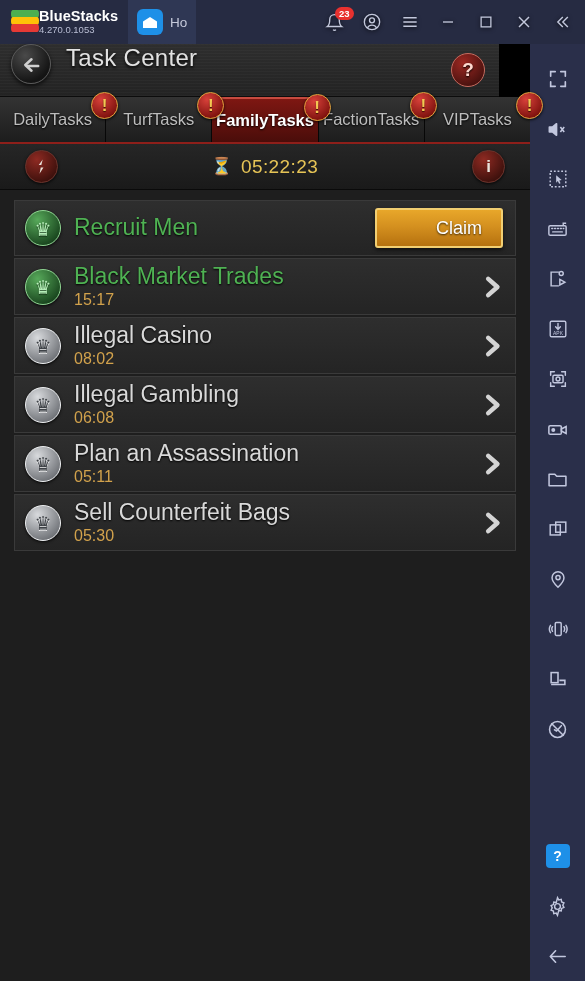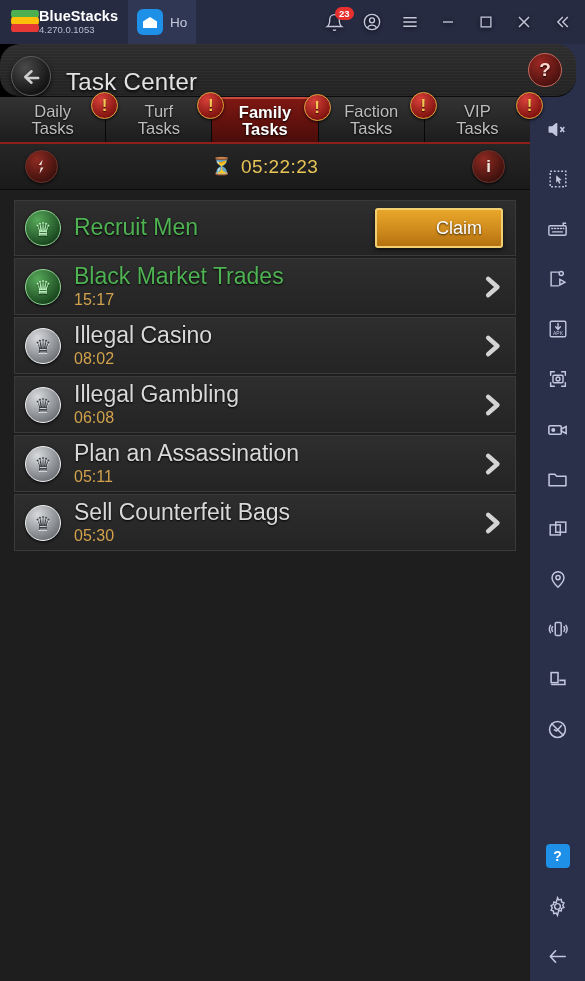--- a/index.html
+++ b/index.html
@@ -78,26 +78,26 @@
   }
   .side-spacer { flex:1 1 auto; }
 
   
   .game {
     position:absolute; left:0; top:44px; width:530px; height:937px;
     background:#000;
   }
 
   .g-header {
-    position:relative; height:53px; width:576px;
+    position:relative; height:53px; width:499px;
     background:
       repeating-linear-gradient(0deg, rgba(255,255,255,.022) 0 1px, transparent 1px 3px),
       linear-gradient(180deg,#2e2e2e,#232323);
     border-bottom:1px solid #0c0c0c;
-    display:flex; align-items:flex-end;border-radius:20px;
+    display:flex; align-items:flex-start;
   }
   .back-btn {
     width:40px; height:40px; margin-left:11px; border-radius:50%;
     background:radial-gradient(circle at 35% 28%, #4a4a4a, #141414 72%);
     border:1px solid #5a5a5a; display:flex; align-items:center; justify-content:center;
     box-shadow:0 2px 4px rgba(0,0,0,.7);
   }
   .page-title {
     margin-left:15px; color:#e2e2e2; font-size:24px; letter-spacing:.3px;
     text-shadow:0 2px 3px rgba(0,0,0,.9);
@@ -110,21 +110,21 @@
     text-shadow:0 1px 2px #000;
   }
 
   
   .g-tabs {
     position:relative; height:47px; width:530px; display:flex;
     background:linear-gradient(180deg,#2a2a2a,#1b1b1b);
     border-bottom:2px solid #8e1f1a;
   }
   .g-tab {
-    flex:1 1 0; position:relative; display:flex; flex-direction:column;
+    flex:1 1 0; position:relative; display:flex; flex-direction:row;
     align-items:center; justify-content:center; line-height:1.02;
     border-right:1px solid #070707;
     background:linear-gradient(180deg,#333,#1d1d1d);
   }
   .g-tab:last-child { border-right:none; }
   .g-tab span { color:#bdbdbd; font-size:16.5px; text-shadow:0 1px 2px #000; }
   .g-tab.active { background:linear-gradient(180deg,#7e1712,#4a0d0a); border-top:2px solid #c64a3f; }
   .g-tab.active span { color:#ffffff; font-weight:bold; }
   .tab-alert {
     position:absolute; right:-13px; top:-5px; width:27px; height:27px; border-radius:50%;

